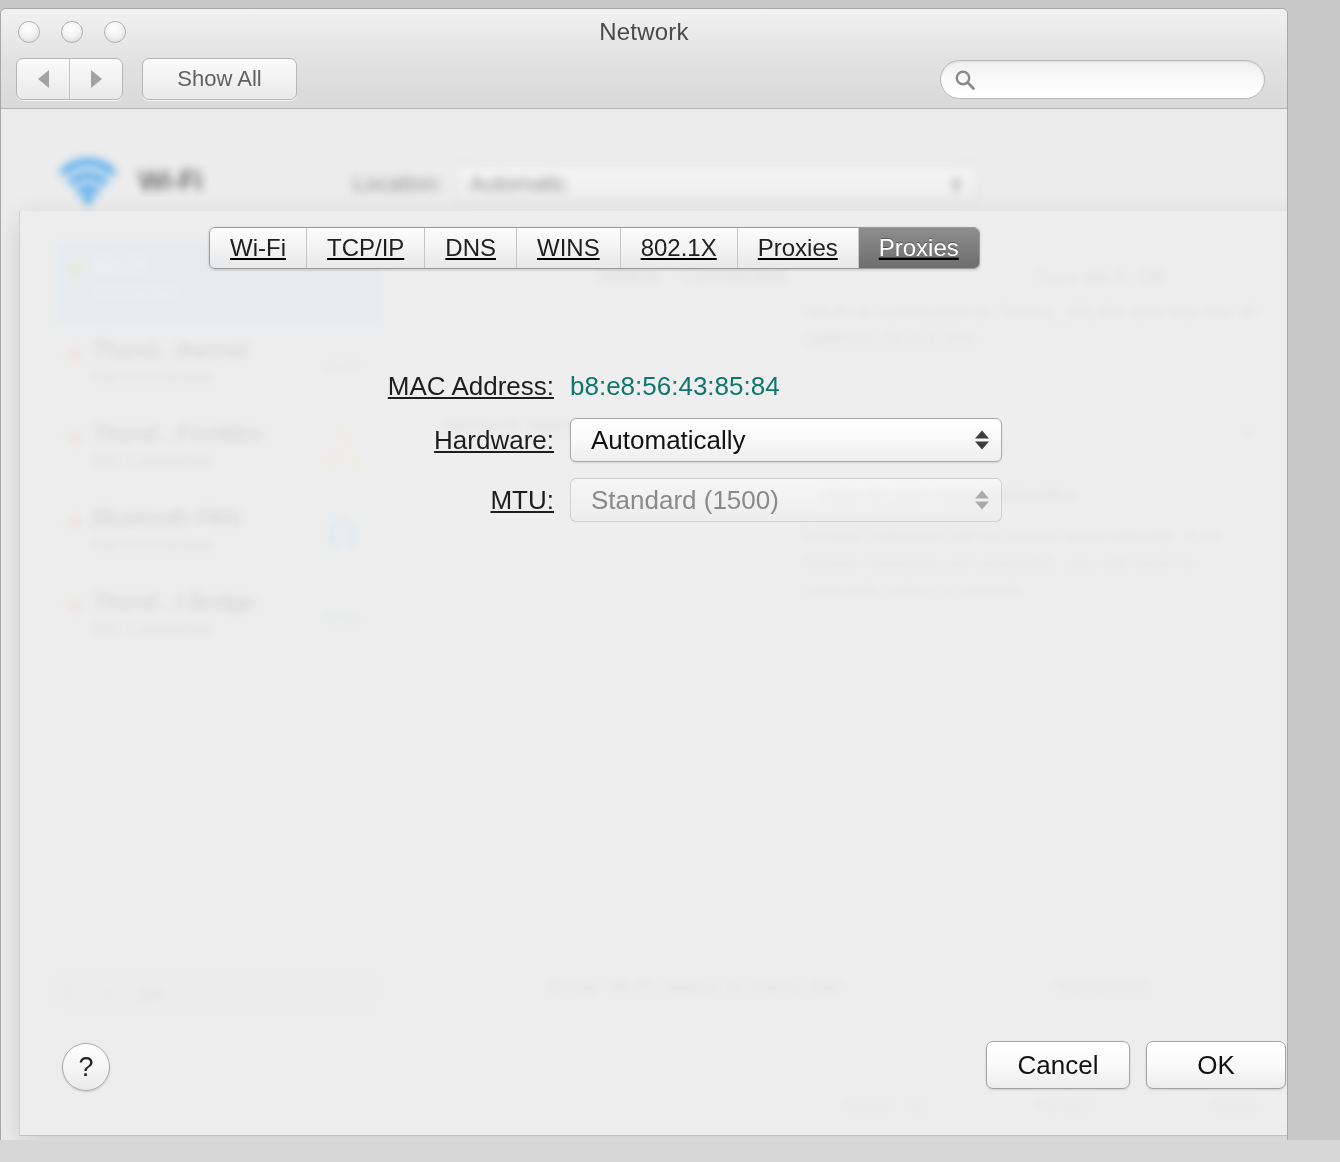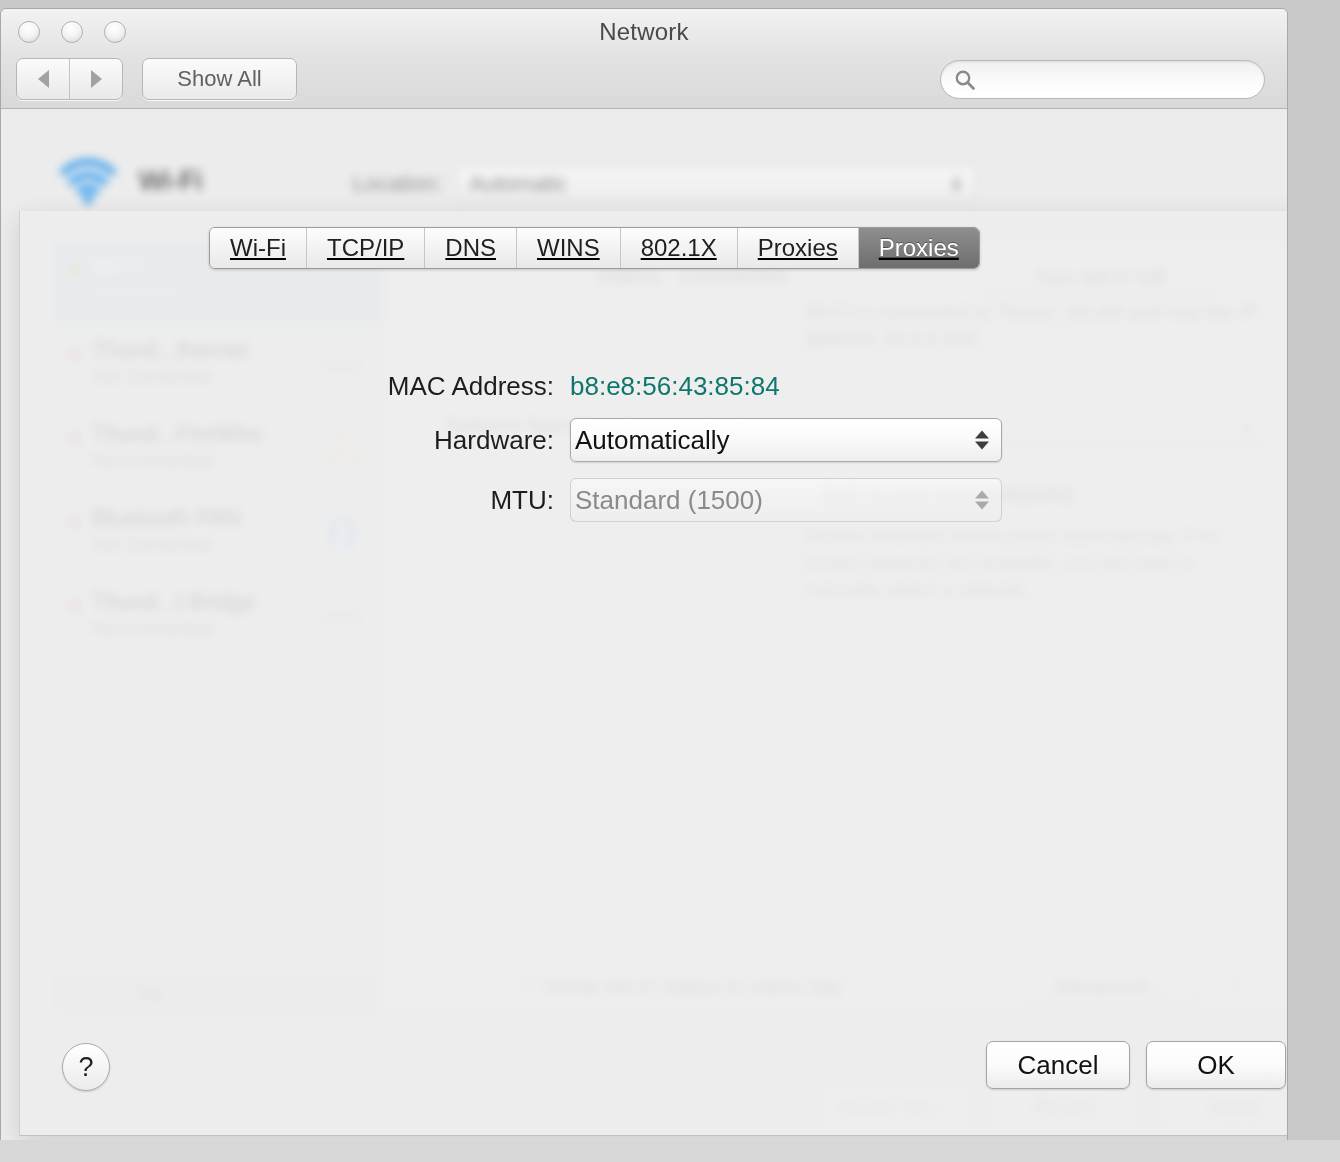--- a/index.html
+++ b/index.html
@@ -237,30 +237,30 @@
   .tab.active {
     background: linear-gradient(to bottom, #8e8e8e, #6e6e6e);
     color: #ffffff;
     text-shadow: 0 -1px 0 rgba(0,0,0,.35);
   }
 
   #sheet-form { position: absolute; left: 0; top: 160px; width: 100%; }
   .f-row { display: flex; align-items: center; margin-bottom: 16px; }
   .f-label {
     width: 550px; text-align: right; padding-right: 16px;
-    font-size: 26px; color: #1d1d1d;
+    font-size: 26px; color: #1d1d1d; text-decoration: underline;
   }
   .f-static { font-size: 26px; color: #0f766e; }
 
   .popup {
     width: 432px; height: 44px;
     border: 1px solid #a9a9a9; border-radius: 6px;
     background: linear-gradient(to bottom, #ffffff 0%, #fafafa 46%, #eeeeee 100%);
     box-shadow: 0 1px 2px rgba(0,0,0,.12), inset 0 1px 0 #fff;
-    display: flex; align-items: center; padding: 0 4px;
+    display: flex; align-items: center; padding: 0 20px;
     font-size: 26px; color: #121212;
     position: relative;
   }
   .popup.disabled {
     border: 1px solid rgba(160,160,160,.42);
     background: linear-gradient(to bottom, rgba(255,255,255,.45), rgba(236,236,236,.45));
     box-shadow: none;
     color: #8a8a8a;
   }
   .stepper-arrows {

